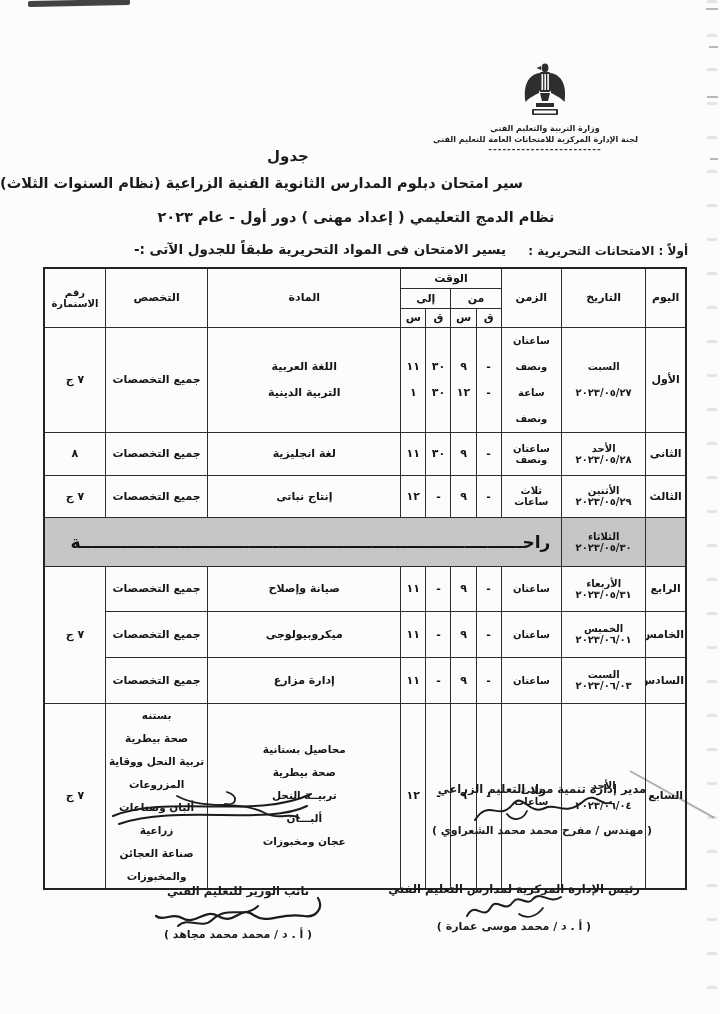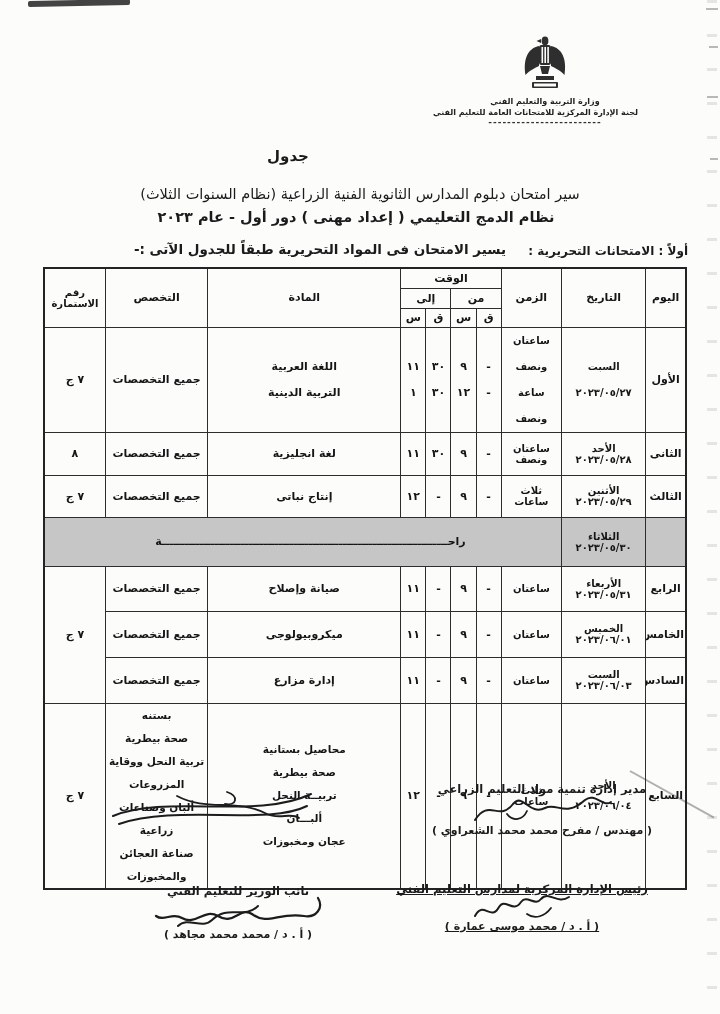--- a/index.html
+++ b/index.html
@@ -12,30 +12,30 @@
   .smudge { position:absolute; top:0; left:28px; width:102px; height:6px;
     background:#2f2f2f; border-radius:2px; transform:rotate(-1.2deg); opacity:.9; }
   .edge-marks { position:absolute; right:3px; top:0; width:10px; height:100%;
     background:repeating-linear-gradient(180deg, rgba(110,110,110,.30) 0 3px, transparent 3px 34px);
     opacity:.55; }
   .edge-dash { position:absolute; right:2px; background:#8b8b8b; height:2px; opacity:.6; }
   .streak { position:absolute; top:770px; left:630px; width:96px; height:2px;
     background:#6f6f6f; transform:rotate(29deg); transform-origin:left center; opacity:.55; }
 
   
-  .ministry { position:absolute; top:32px; left:452px; width:186px; text-align:center; }
+  .ministry { position:absolute; top:59px; left:452px; width:186px; text-align:center; }
   .ministry svg { display:block; margin:0 auto; }
   .min-line { font-size:8px; font-weight:bold; color:#222; line-height:11px; white-space:nowrap; }
   .min-dash { font-size:9px; font-weight:bold; color:#333; line-height:8px; letter-spacing:1px; }
 
   
   .title1 { position:absolute; top:147px; left:0; width:576px; text-align:center;
     font-size:15px; font-weight:bold; }
-  .title2 { position:absolute; top:186px; left:0; width:720px; text-align:center;
-    font-size:14.5px; font-weight:normal; }
+  .title2 { position:absolute; top:175px; left:0; width:720px; text-align:left;
+    font-size:14.5px; font-weight:bold; }
   .title3 { position:absolute; top:209px; left:0; width:712px; text-align:center;
     font-size:14.5px; font-weight:bold; }
   .note-right { position:absolute; top:244px; right:32px; font-size:12px; font-weight:bold; }
   .note-main { position:absolute; top:241px; left:80px; width:480px; text-align:center;
     font-size:13.5px; font-weight:bold; }
 
   
   .tbl-wrap { position:absolute; top:267px; left:43px; width:644px; }
   table { width:100%; border-collapse:collapse; table-layout:fixed;
     border:2.5px solid #232323; }
@@ -47,30 +47,30 @@
   .ln { display:block; }
   tr.hA { height:20px; } tr.hB { height:20px; } tr.hC { height:19px; }
   tr.r1 { height:57px; } tr.r2 { height:43px; } tr.r3 { height:42px; }
   tr.rest { height:49px; }
   tr.r5 { height:45px; } tr.r6 { height:46px; } tr.r7 { height:46px; }
   tr.r8 { height:121px; }
   tr.r1 .ln { line-height:26px; }
   tr.r8 .mln { line-height:23px; font-size:10.5px; }
   tr.r8 .dt { line-height:20px; }
   .gray { background:#c6c6c6; }
-  .rest-cell { font-size:11px; letter-spacing:0;padding-left:16px; }
+  .rest-cell { font-size:17px; letter-spacing:0;padding-left:16px; }
 
   
   .sig { position:absolute; text-align:center; }
   .sig-title { font-size:11.5px; font-weight:bold; white-space:nowrap; }
   .sig-name { font-size:11px; font-weight:bold; white-space:nowrap; }
   .sig svg { display:block; margin:-6px auto -8px auto; }
   .sig1 { top:782px; right:28px; width:300px; }
   .sig2 { top:790px; left:66px; width:292px; }
-  .sig3 { top:882px; right:44px; width:308px;text-decoration:underline; }
+  .sig3 { top:882px; right:52px; width:308px; }
   .sig4 { top:884px; left:96px; width:284px; }
 </style>
 </head>
 <body>
 
 <div class="page">
 
   <div class="smudge"></div>
   <div class="edge-marks"></div>
   <div class="edge-dash" style="top:8px; width:12px;"></div>

